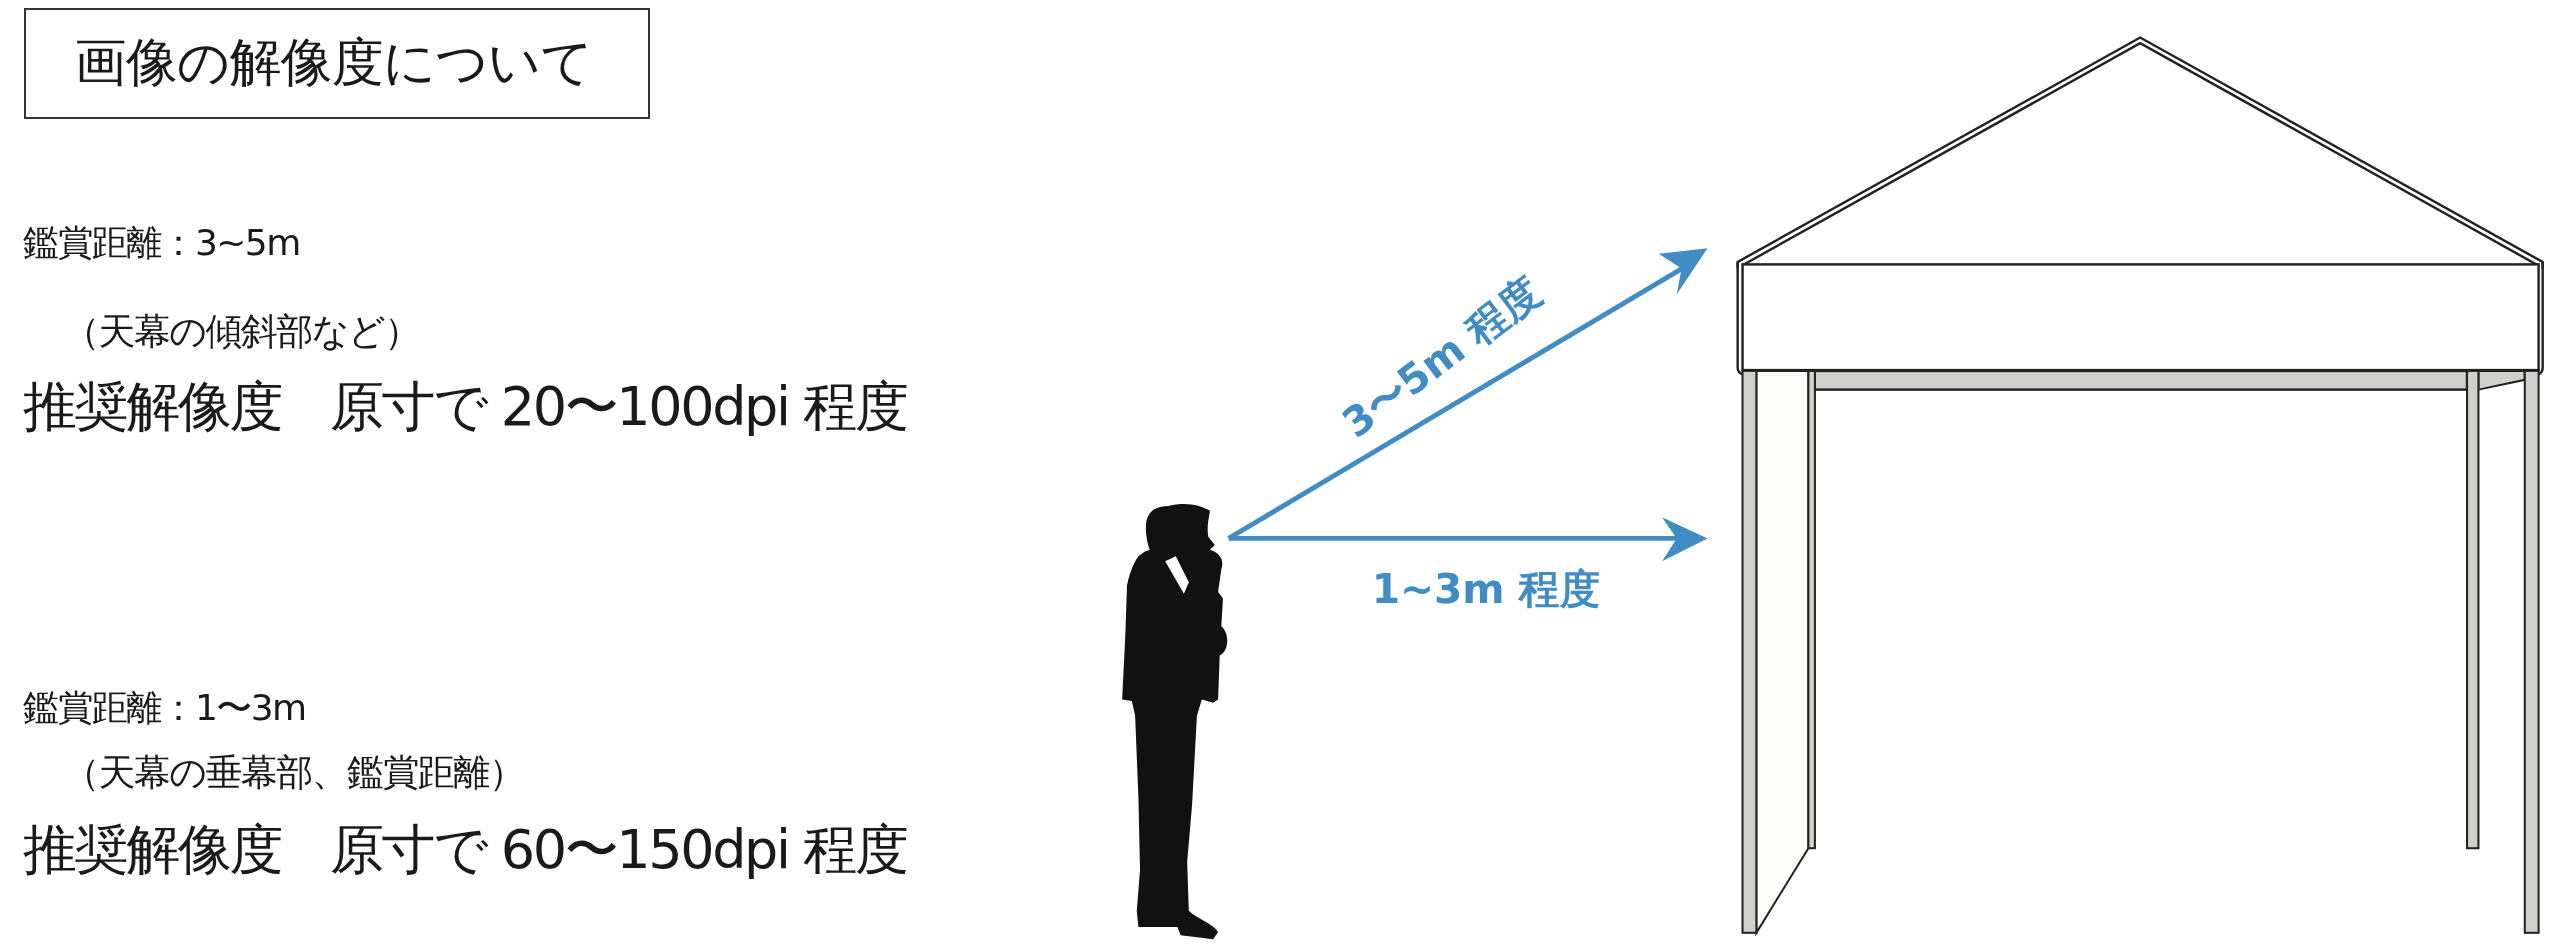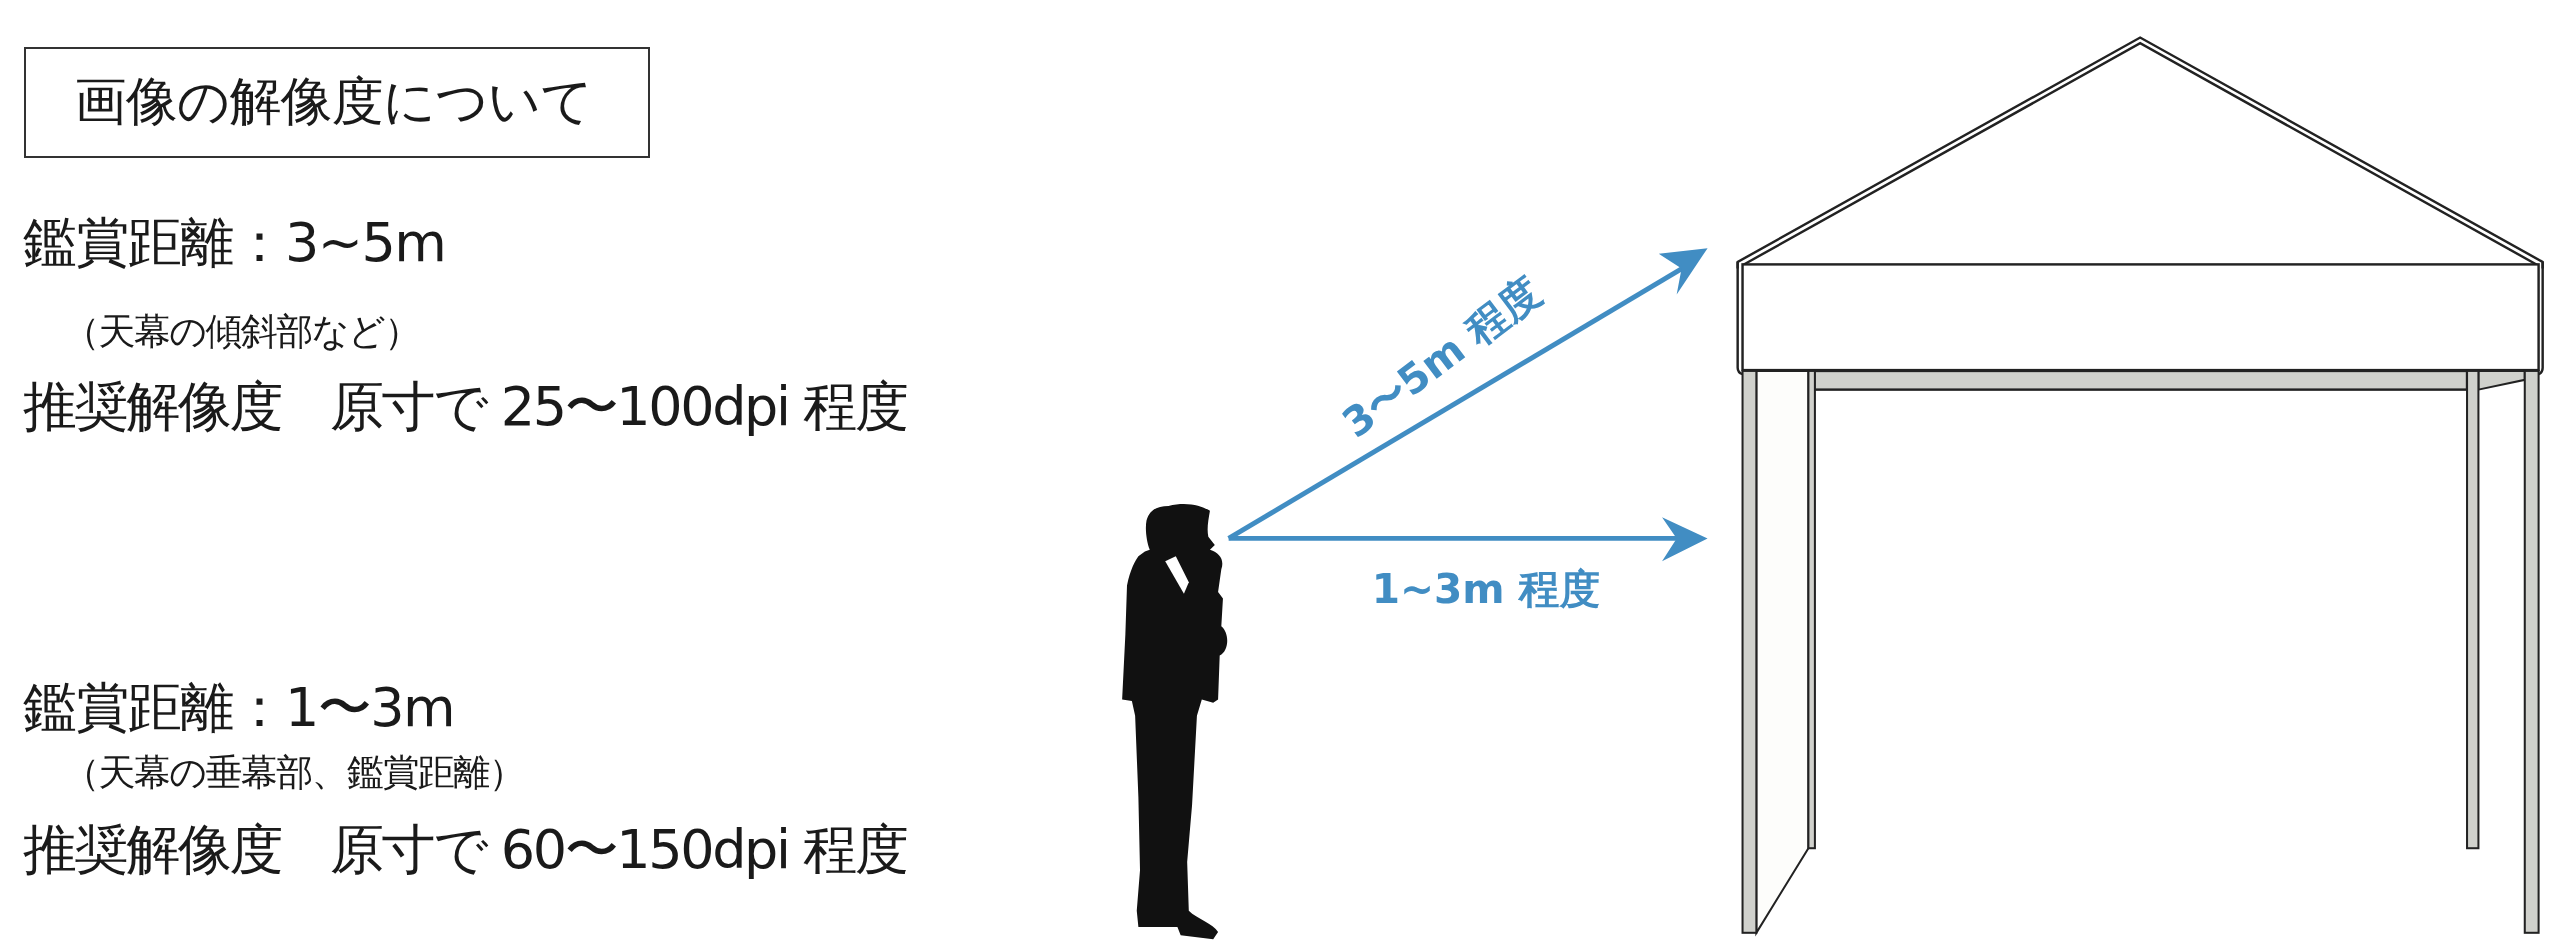--- a/index.html
+++ b/index.html
@@ -1,40 +1,40 @@
 <!DOCTYPE html>
 <html style="font-size:13px"><head>
 <meta charset="utf-8">
 <style>
   html, body { margin: 0; padding: 0; background: #ffffff; }
   body { width: 2576px; height: 950px; position: relative; overflow: hidden;
          font-family: "DejaVu Sans", "Liberation Sans", sans-serif; color: #1a1a1a; }
   .title-box { position: absolute; left: 23.6px; top: 8.1px; width: 626px; height: 111px;
-               border: 2.4px solid #333; box-sizing: border-box; margin-top: 39px; }
+               border: 2.4px solid #333; box-sizing: border-box; }
   .title-text { position: absolute; left: 49px; top: 19.5px; font-size: 52px; line-height: 65px;
                 white-space: nowrap; letter-spacing: -0.8px; }
   .block { position: absolute; left: 23px; white-space: nowrap; }
-  .dist { font-size: 54px; line-height: 65px; letter-spacing: -1.6px; }
+  .dist { font-size: 36px; line-height: 65px; letter-spacing: -1.6px; }
   .note { font-size: 37px; line-height: 49px; letter-spacing: -1.6px; margin-left: 40px; }
   .reco { font-size: 54px; line-height: 65px; letter-spacing: -2.4px; }
   .gap { display: inline-block; width: 49px; }
   svg.art { position: absolute; left: 0; top: 0; }
   .lbl { font-family: "DejaVu Sans", sans-serif; font-weight: bold; fill: #418dc3; }
 </style>
 </head>
 <body>
 
 <div class="title-box">
   <div class="title-text">画像の解像度について</div>
 </div>
 
 <div class="block dist" style="top:210px">鑑賞距離：3~5m</div>
 <div class="block note" style="top:307px">（天幕の傾斜部など）</div>
 <div class="block reco" style="top:374px">
-  <span>推奨解像度</span><span class="gap"></span><span>原寸で 25〜100dpi 程度</span>
+  <span>推奨解像度</span><span class="gap"></span><span>原寸で 20〜100dpi 程度</span>
 </div>
 
 <div class="block dist" style="top:675px">鑑賞距離：1〜3m</div>
 <div class="block note" style="top:748px">（天幕の垂幕部、鑑賞距離）</div>
 <div class="block reco" style="top:817px">
   <span>推奨解像度</span><span class="gap"></span><span>原寸で 60〜150dpi 程度</span>
 </div>
 
 <svg class="art" width="2576" height="950" viewBox="0 0 3168 1168">
 

